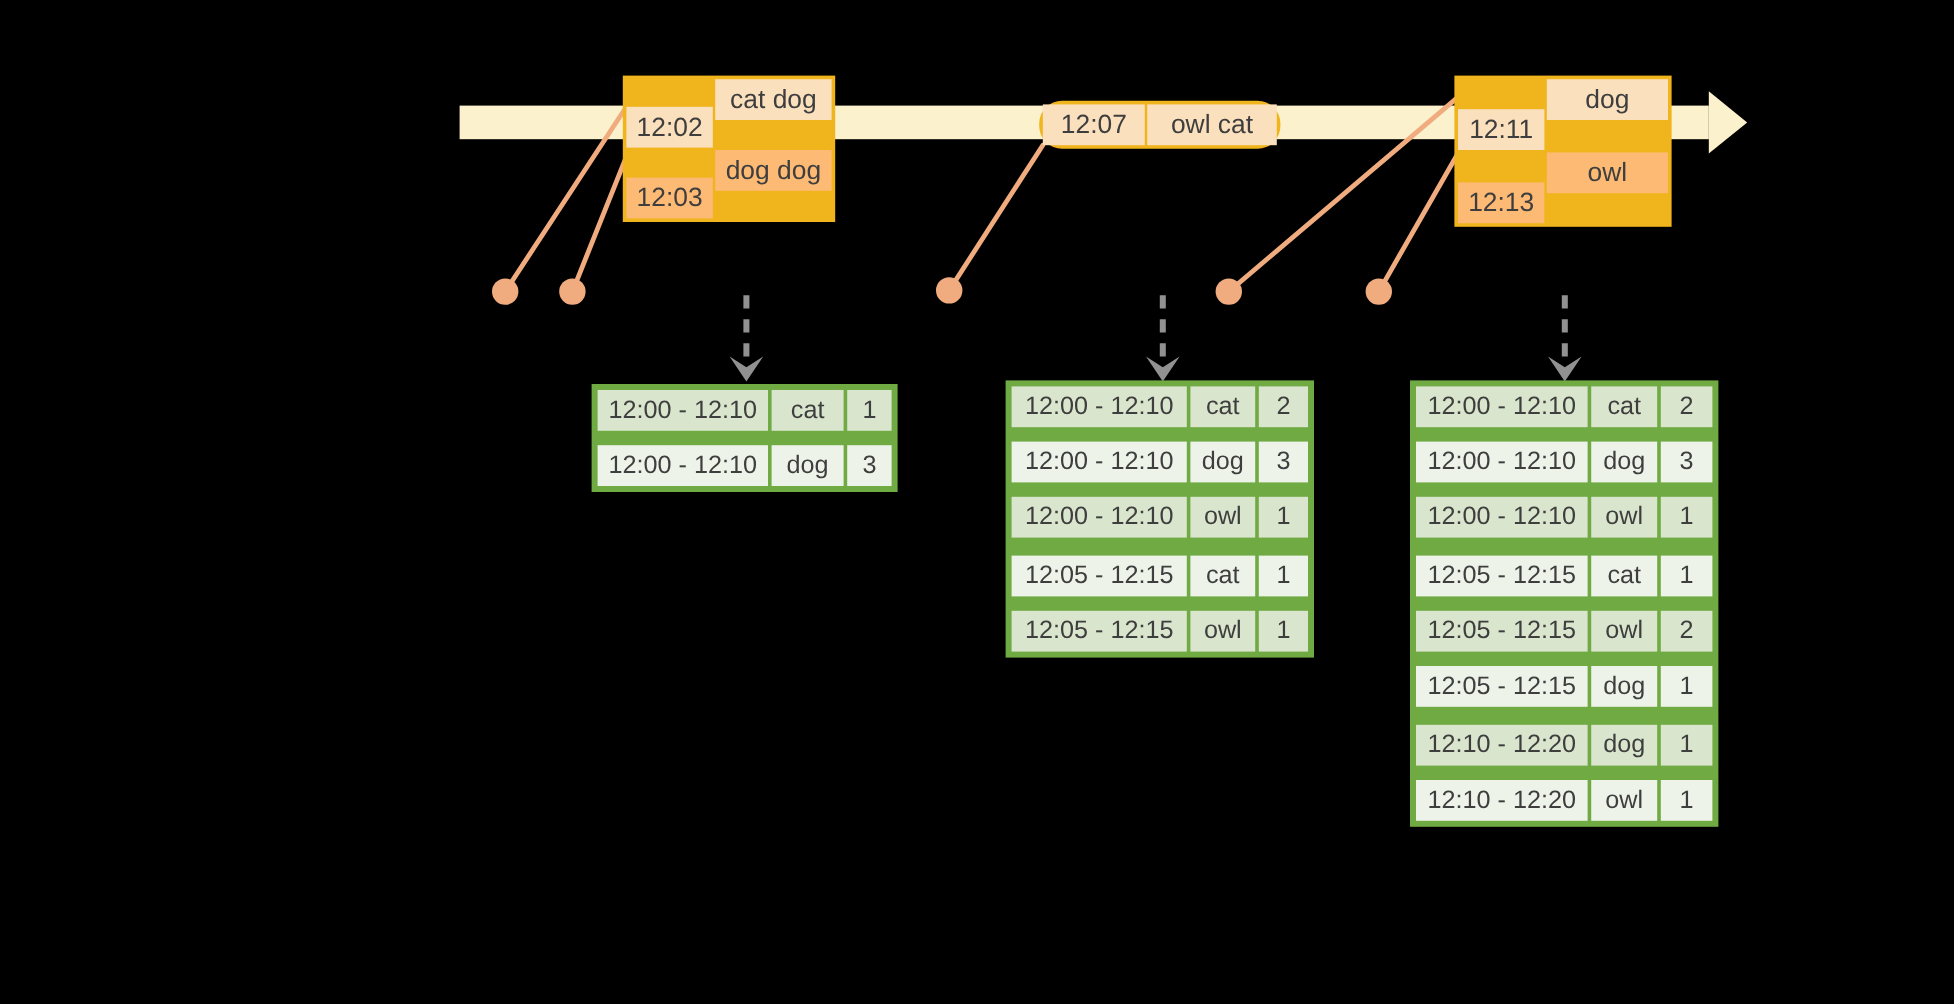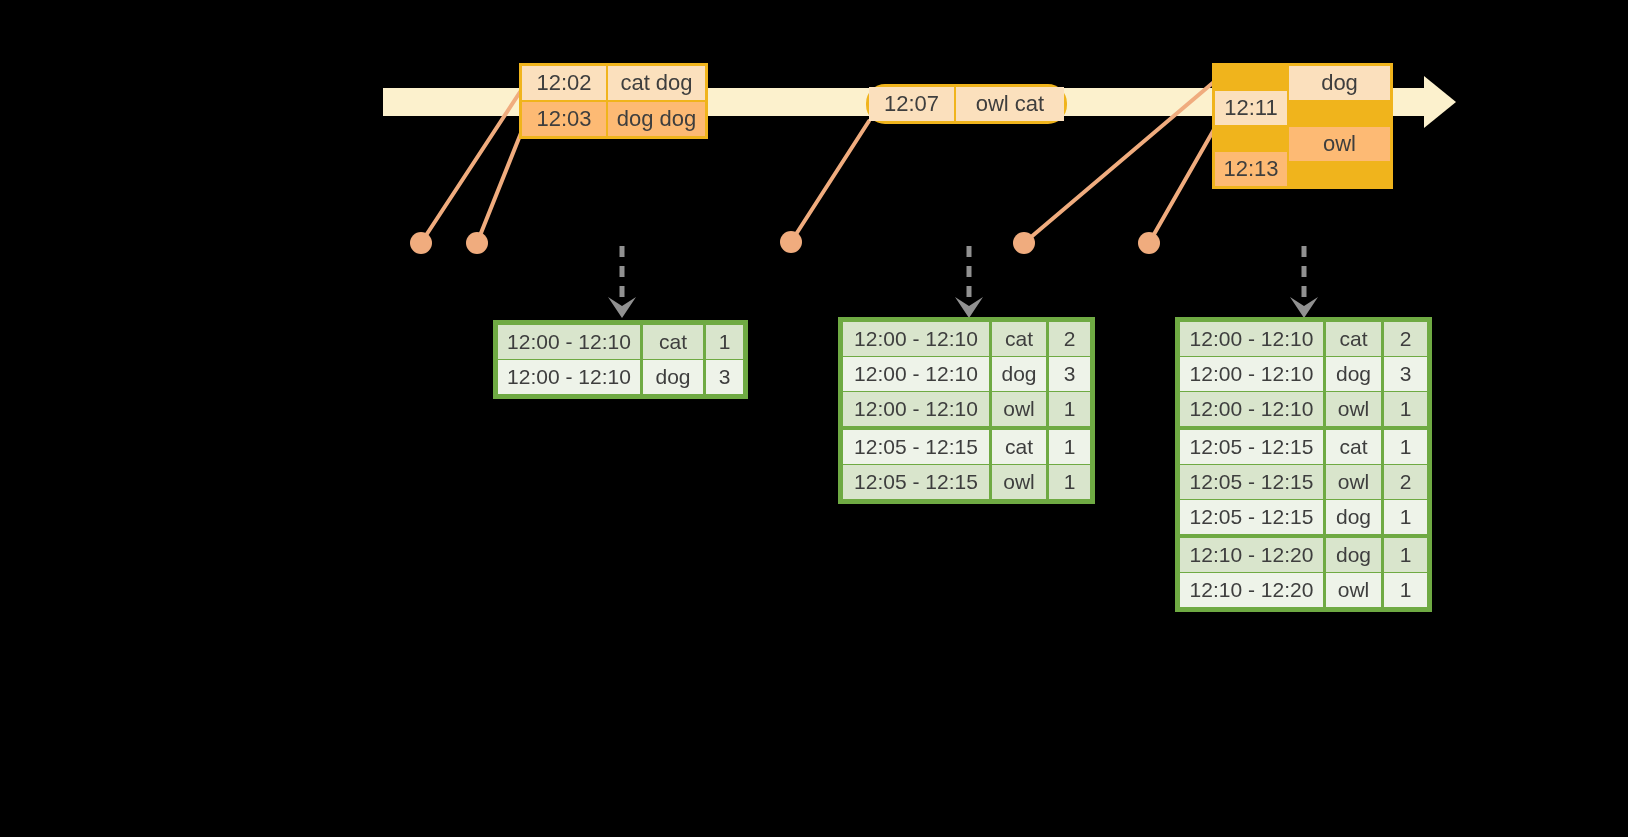--- a/index.html
+++ b/index.html
@@ -11,28 +11,28 @@
 
   
   .etable{
     position:absolute;z-index:2;background:#f0b41c;padding:3px;
     display:flex;flex-direction:column;gap:2px;font-size:22px;
   }
   .erow{display:flex;gap:2px;}
   .ecell{height:34px;line-height:34px;text-align:center;}
   .etable .row-dark  .ecell{background:#fbe0bd;}
   .etable .row-light .ecell{background:#fdba74;}
-  .e1{left:519px;top:63px;}  .e1 .c-time{width:84px;} .e1 .c-words{width:97px;}
+  .e1{left:519px;top:63px;}  .e1 .c-time{width:72px;margin-top:23px;} .e1 .c-words{width:97px;}
   .e2{left:866px;top:84px;border-radius:19px;}  .e2 .c-time{width:85px;} .e2 .c-words{width:108px;}
   .e3{left:1212px;top:63px;} .e3 .c-time{width:72px;margin-top:25px;} .e3 .c-words{width:101px;}
 
   
   .gtable{
     position:absolute;z-index:2;background:#6faa43;padding:5px;
-    display:flex;flex-direction:column;gap:1px;font-size:21px;
+    display:flex;flex-direction:column;gap:12px;font-size:21px;
   }
   .grow{display:flex;gap:3px;}
   .grow.group-start{margin-top:3px;}
   .gcell{height:34px;line-height:34px;text-align:center;}
   .gtable .row-dark  .gcell{background:#d9e5cc;}
   .gtable .row-light .gcell{background:#eef3e9;}
   .g1{left:493px;top:320px;} .g1 .c-win{width:142px;} .g1 .c-word{width:60px;} .g1 .c-count{width:37px;}
   .g2{left:838px;top:317px;} .g2 .c-win{width:146px;} .g2 .c-word{width:54px;} .g2 .c-count{width:41px;}
   .g3{left:1175px;top:317px;} .g3 .c-win{width:143px;} .g3 .c-word{width:55px;} .g3 .c-count{width:43px;}
 </style>

